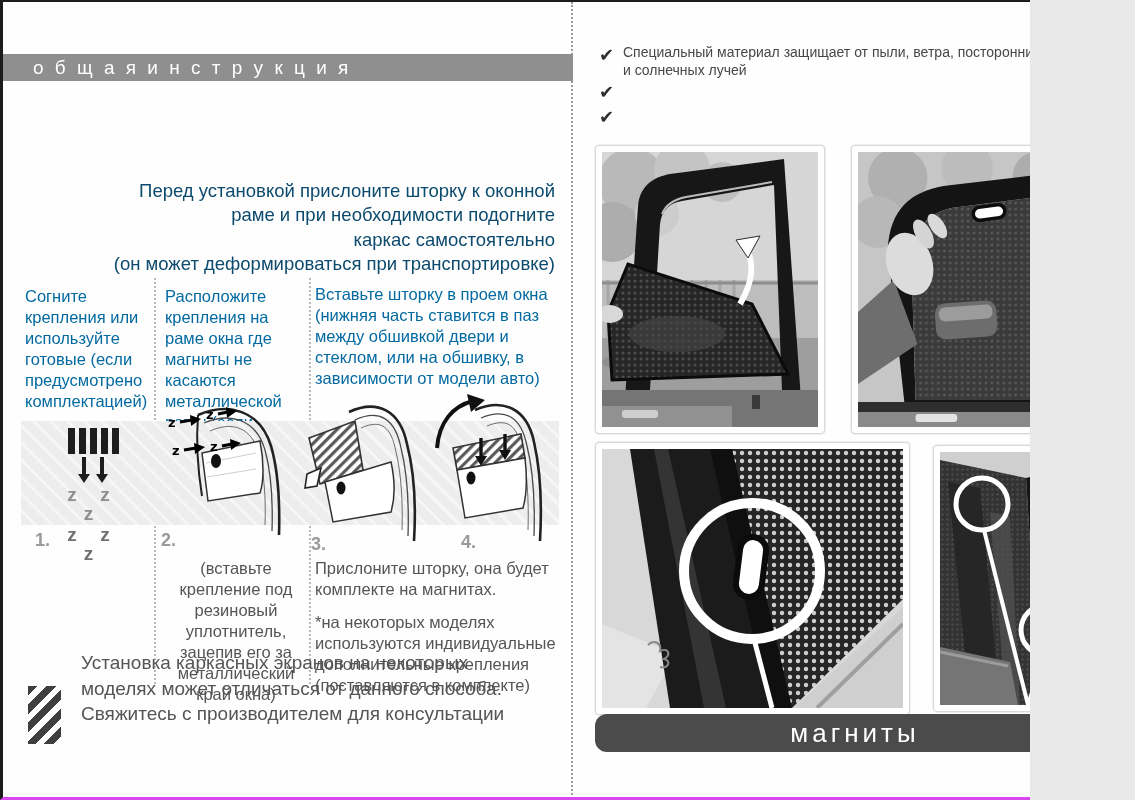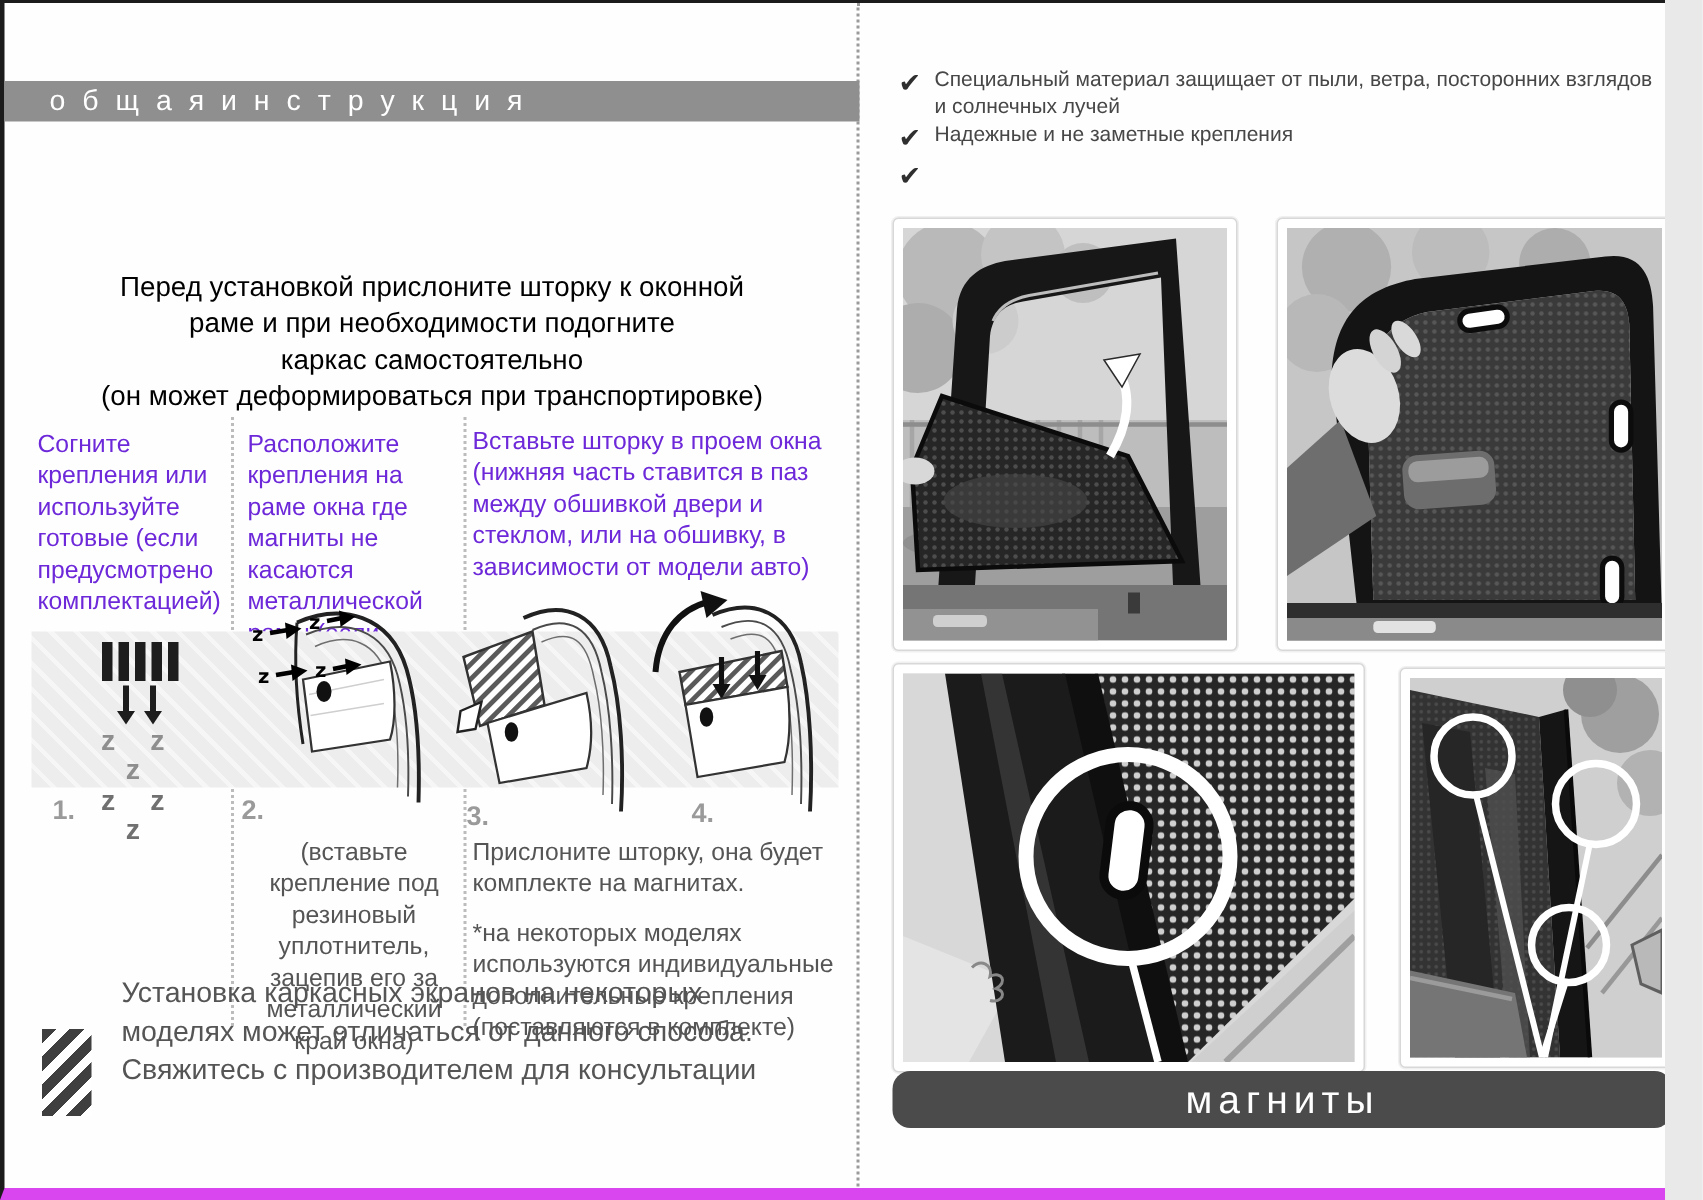--- a/index.html
+++ b/index.html
@@ -1,38 +1,38 @@
 <!DOCTYPE html>
 <html><head>
 <meta charset="utf-8">
 <style>
   * { margin:0; padding:0; box-sizing:border-box; }
   html,body { background:#e9e9e9; }
   body { font-family:"Liberation Sans","DejaVu Sans",sans-serif; }
   #page {
-    position:relative; width:1110px; height:800px; background:#fefefe;
-    border-top:2px solid #1c1c1c; border-left:3px solid #1c1c1c; border-bottom:8px solid #d946ef;
+    position:relative; width:1030px; height:800px; background:#fefefe;
+    border-top:2px solid #1c1c1c; border-left:3px solid #1c1c1c; border-bottom:3px solid #d946ef;
     overflow:hidden;
   }
   .abs { position:absolute; }
   
   .divider-v { position:absolute; border-left:2px dotted #9a9a9a; width:0; }
   #col-divider { left:568px; top:0; height:800px; }
   #right-edge { left:1130px; top:0; height:800px; }
   
   #banner { left:0; top:52px; width:570px; height:27px; background:#8f8f8f;
     color:#ffffff; font-size:19px; font-weight:300; line-height:27px; padding-left:30px;
     letter-spacing:3px; white-space:nowrap; overflow:hidden; }
   
   #title { left:45px; top:100px; width:480px; text-align:center; font-size:22.5px;
     font-weight:bold; color:#2e2e2e; line-height:1.28; letter-spacing:0.2px; }
-  #intro { left:18px; top:177px; width:534px; text-align:center; font-size:18.5px;
-    color:#000000; line-height:1.32; }
-  
-  .stepcol { font-size:16.5px; color:#6d28d9; line-height:1.27; }
+  #intro { left:18px; top:177px; width:534px; text-align:right; font-size:18.5px;
+    color:#0c4a6e; line-height:1.32; }
+  
+  .stepcol { font-size:16.5px; color:#0369a1; line-height:1.27; }
   #step1-text { left:22px;  top:284px; width:126px; }
   #step2-text { left:162px; top:284px; width:140px; }
   #step3-text { left:312px; top:282px; width:248px; }
   #colline1 { left:151px; top:276px; height:406px; border-left:2px dotted #bcbcbc; }
   #colline2 { left:306px; top:276px; height:406px; border-left:2px dotted #bcbcbc; }
   
   #strip { left:18px; top:419px; width:538px; height:104px;
     background:repeating-linear-gradient(45deg,#ededed 0 9px,#f6f6f6 9px 12px); }
   
   #illus1 { left:52px; top:426px; width:76px; text-align:center; }
@@ -199,21 +199,20 @@
     <div>Свяжитесь с производителем для консультации</div>
   </div>
 
   <div class="abs" id="bullets">
     <div class="bullet">
       <span class="chk">✔</span>
       <span class="btxt">Специальный материал защищает от пыли, ветра, посторонних взглядов и солнечных лучей</span>
     </div>
     <div class="bullet">
       <span class="chk">✔</span>
-      <span class="btxt">Надежные и не заметные крепления</span>
     </div>
     <div class="bullet">
       <span class="chk">✔</span>
     </div>
   </div>
 
   <div class="photo" id="photo1">
     <svg viewBox="0 0 216 275" preserveAspectRatio="none">
       <defs>
         <pattern id="m1" width="6" height="6" patternUnits="userSpaceOnUse">

